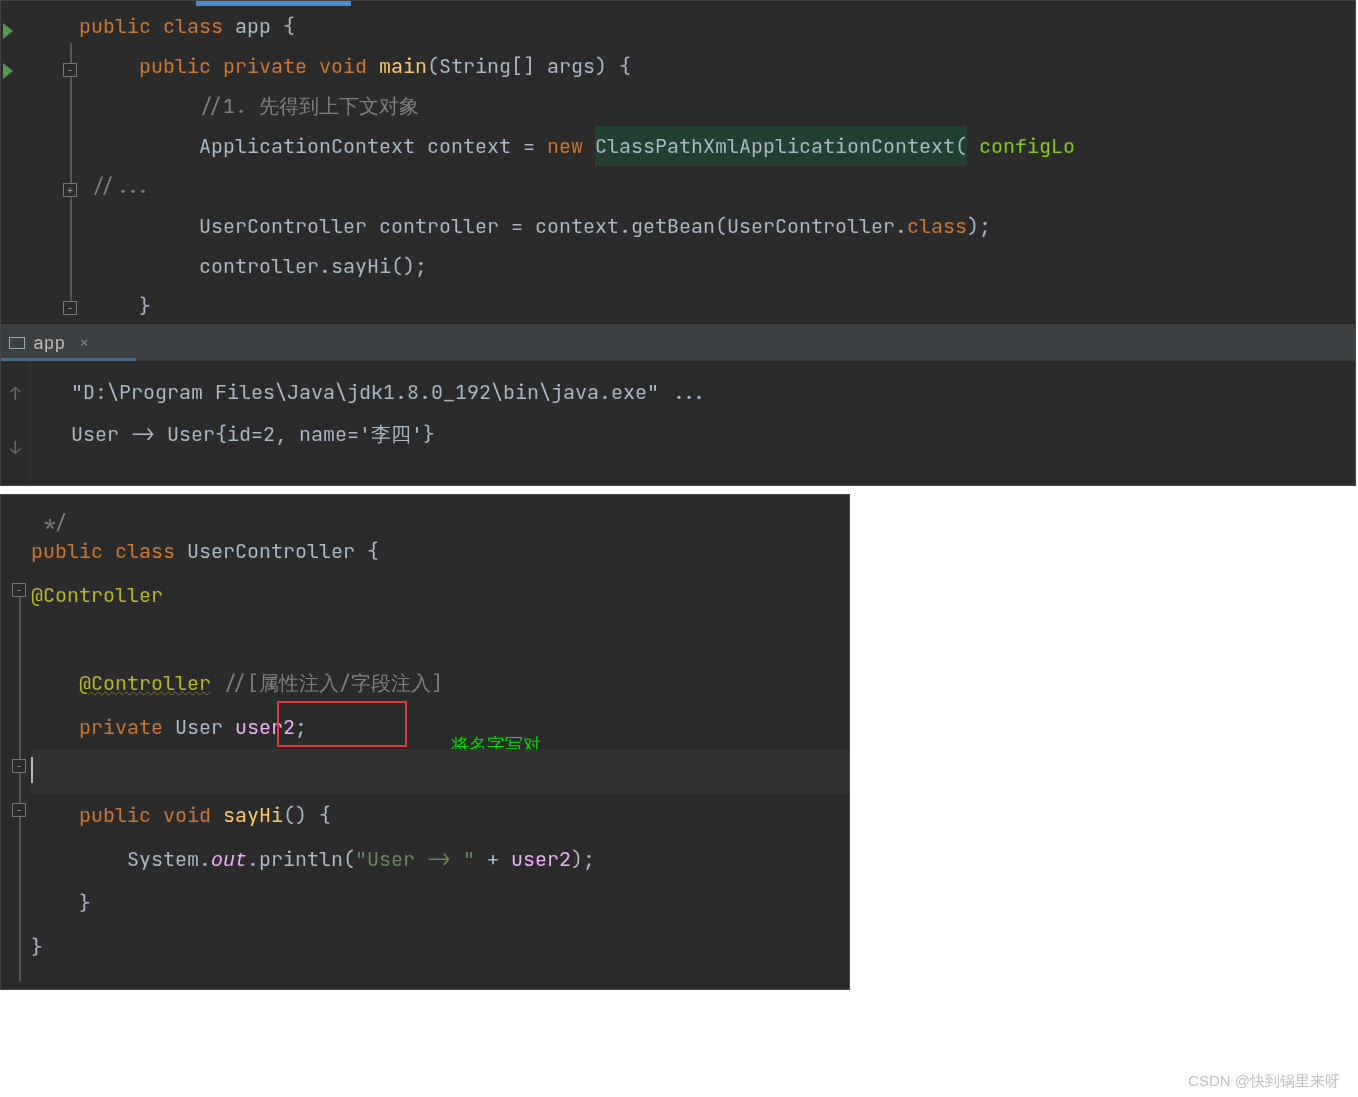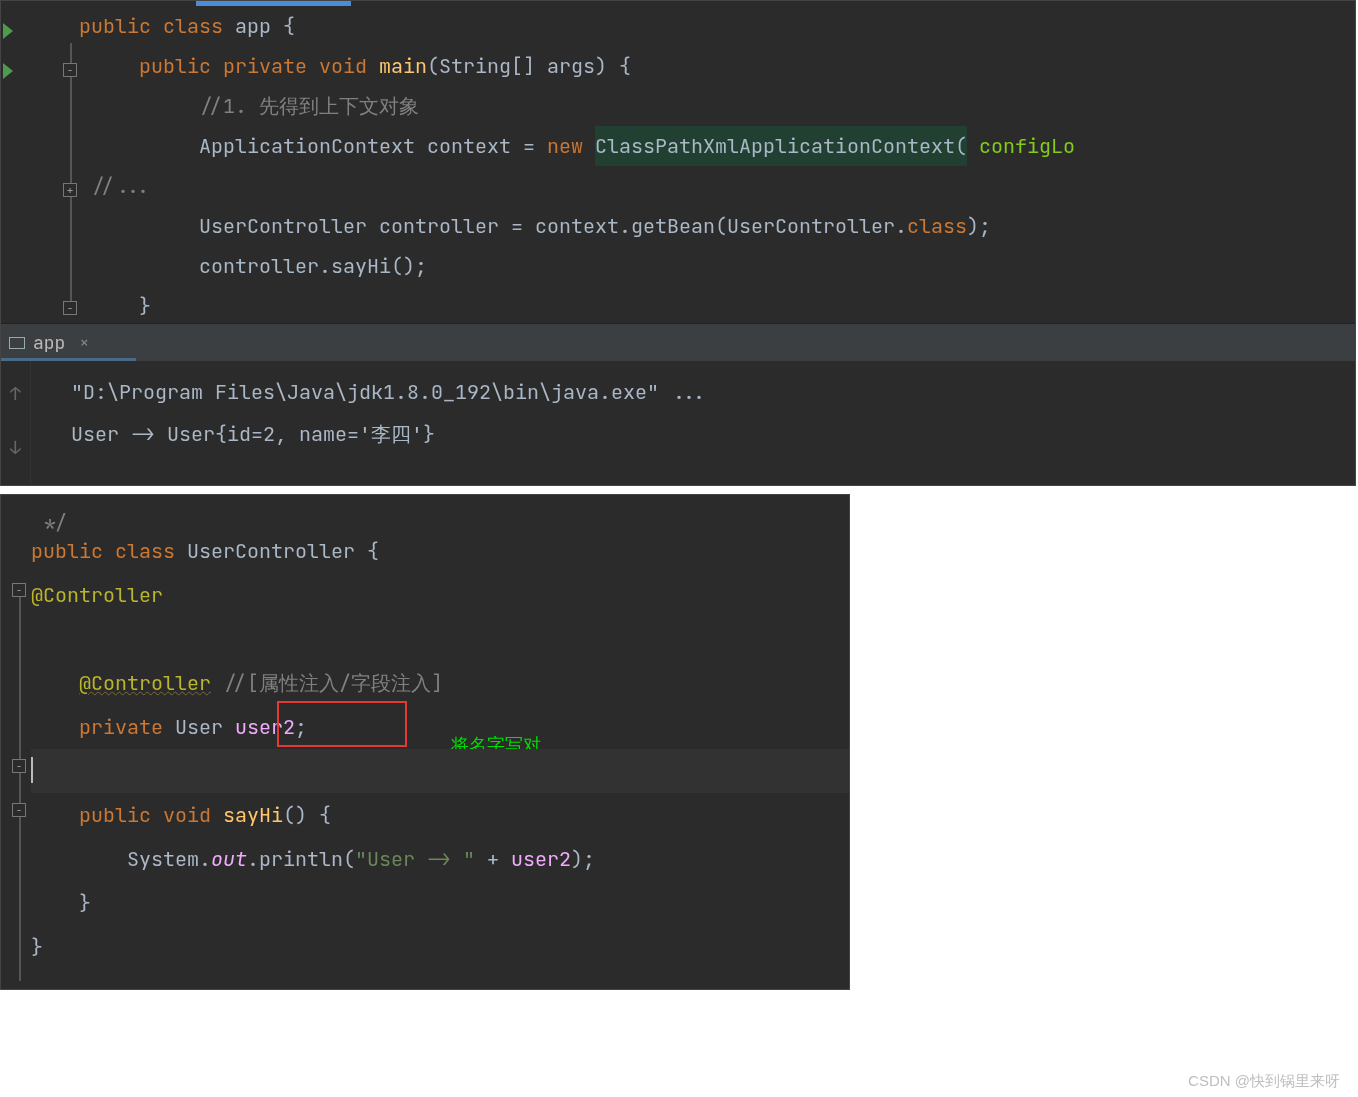--- a/index.html
+++ b/index.html
@@ -190,21 +190,21 @@
   background: #bbb;
 }
 .watermark {
   position: absolute;
   right: 18px;
   bottom: -2px;
   color: #bfbfbf;
   font-size: 15px;
   font-family: sans-serif;
 }
-.ital { font-style: italic; }
+.ital { font-style: italic; font-family: Liberation Mono, monospace; }
 </style>
 </head>
 <body>
 
 <div class="panel1">
   <div class="editor-top" style="height:322px;">
     <div class="blue-bar"></div>
 
     <div class="green-tri" style="left:2px; top:22px;"></div>
     <div class="green-tri" style="left:2px; top:62px;"></div>

